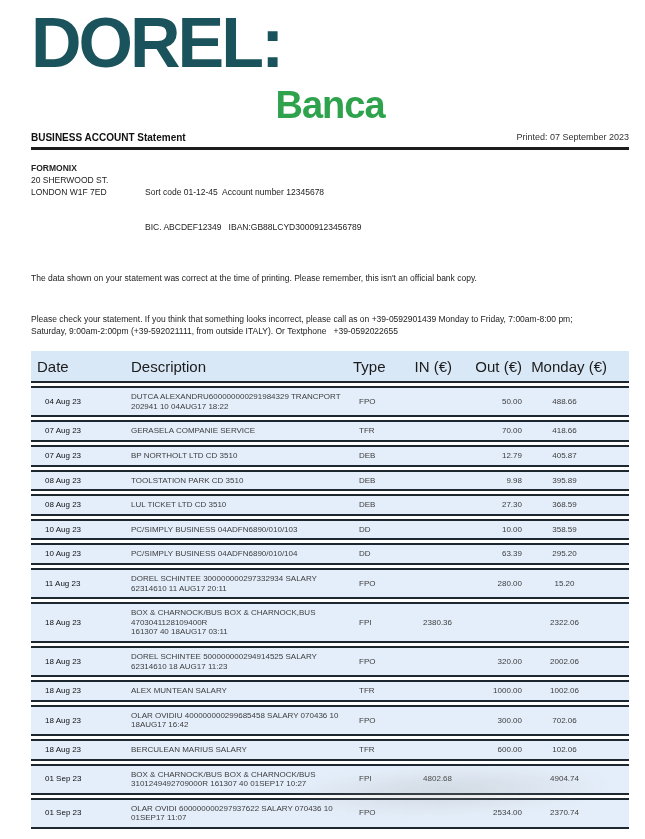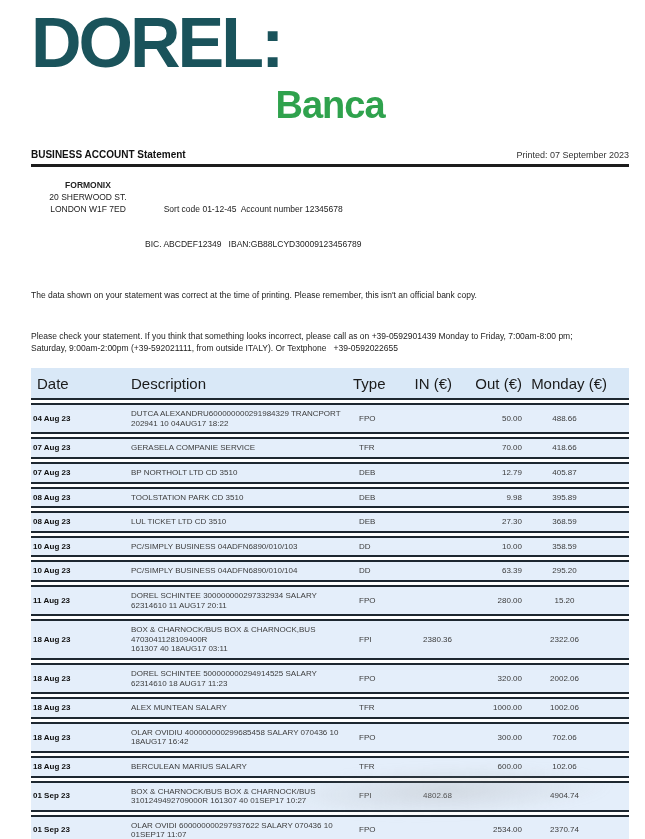--- a/index.html
+++ b/index.html
@@ -19,28 +19,28 @@
     color:var(--teal,#1a535b);
   }
   .logo-banca{
     font-size:38px;line-height:1;font-weight:700;letter-spacing:-1px;
     color:var(--green,#2fa24d);
     margin-top:8px;
     text-align:center;
   }
   
   .title-row{
-    display:flex;justify-content:space-between;align-items:flex-end;
-    margin-top:25px;
+    display:flex;justify-content:space-between;align-items:flex-start;
+    margin-top:8px;
   }
   .statement-title{font-size:10px;font-weight:bold;color:#111;}
   .printed{font-size:9px;color:#333;}
   .rule{height:3px;background:#1c1c1c;margin-top:4px;}
   
-  .info{display:flex;margin-top:13px;font-size:8.5px;line-height:1.4;text-align:center;}
+  .info{display:flex;margin-top:13px;font-size:8.5px;line-height:1.4;}
   .info-left{width:114px;flex:0 0 114px;}
   .holder{font-weight:bold;}
   .info-right{white-space:pre-wrap;}
   .notice1{margin-top:15px;font-size:8.5px;line-height:1.35;white-space:pre-wrap;}
   .notice2{margin-top:28px;font-size:8.5px;line-height:1.45;max-width:560px;white-space:pre-wrap;}
   
   table.tx{
     width:598px;
     margin-top:11px;
     border-collapse:separate;
@@ -66,21 +66,21 @@
   thead th.col-bal{text-align:right;padding-right:22px;}
   tbody td{
     background:#e4eefa;
     border-top:2px solid #1d2730;
     border-bottom:2px solid #1d2730;
     font-size:8px;line-height:1.2;color:#3c3c3c;
     padding:4px 0;
     vertical-align:middle;
     overflow:hidden;
   }
-  tbody td.col-date{font-weight:bold;color:#101010;padding-left:2px;}
+  tbody td.col-date{font-weight:normal;color:#101010;padding-left:14px;}
   tbody td.col-description{white-space:pre-line;padding-right:8px;}
   tbody td.col-type{padding-left:6px;}
   tbody td.col-in, tbody td.col-out{text-align:right;padding-right:6px;}
   tbody td.col-out{padding-right:0;}
   tbody td.col-balance{text-align:center;padding-right:22px;}
   
   .smudge{
     position:absolute;left:275px;top:765px;width:340px;height:52px;
     background:radial-gradient(ellipse at center, rgba(160,160,160,0.28), rgba(160,160,160,0) 70%);
     filter:blur(4px);

